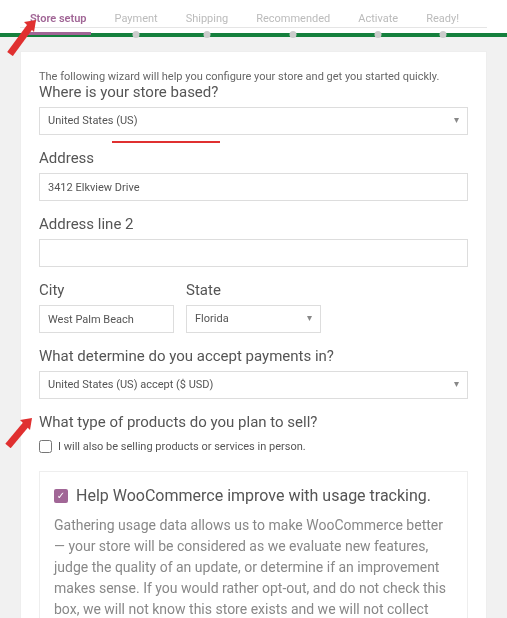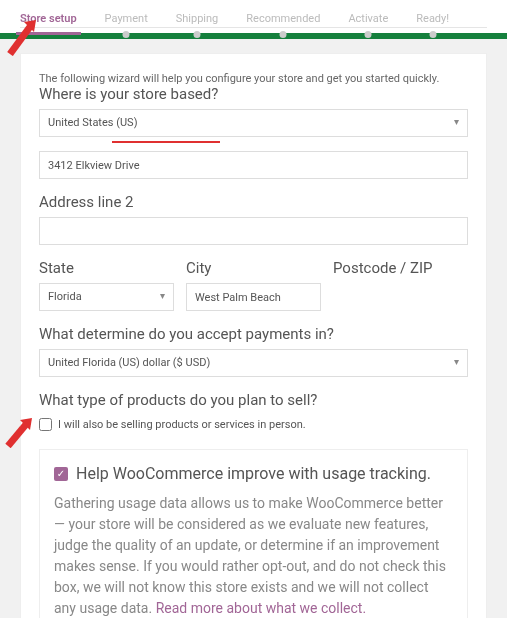--- a/index.html
+++ b/index.html
@@ -1,20 +1,20 @@
 <!DOCTYPE html>
 <html><head>
 <meta charset="utf-8">
 <style>
 * { box-sizing: border-box; margin: 0; padding: 0; font-family: -apple-system, BlinkMacSystemFont, "Segoe UI", Roboto, sans-serif; }
 body { background: #f1f1f1; width: 507px; height: 618px; overflow: hidden; position: relative; }
 
 .wizard { padding: 0; }
 
-.steps { display: flex; align-items: center; padding: 12px 20px 8px; border-bottom: 6px solid #15803d; background: #fff; position: relative; }
+.steps { display: flex; align-items: center; padding: 12px 20px 8px; border-bottom: 4px solid #15803d; background: #fff; position: relative; justify-content: flex-end; }
 .step { font-size: 11px; color: #bbb; margin-right: 28px; position: relative; cursor: pointer; }
 .step.active { color: #a16696; font-weight: 600; }
 .step.active::after { content: ""; position: absolute; left: -4px; right: -4px; bottom: -10px; height: 3px; background: #a16696; }
 .step-dot { position: absolute; bottom: -13px; left: 50%; transform: translateX(-50%); width: 7px; height: 7px; border-radius: 50%; background: #ccc; }
 .line { position: absolute; bottom: 5px; left: 20px; right: 20px; height: 1px; background: #e5e5e5; z-index: 0; }
 
 .panel { background: #fff; margin: 14px 20px; padding: 18px 18px 22px; border: 1px solid #eee; }
 
 .intro { font-size: 11px; color: #666; }
 
@@ -58,45 +58,45 @@
 
   <div class="panel">
     <p class="intro">The following wizard will help you configure your store and get you started quickly.</p>
 
     <div class="row">
       <label class="label">Where is your store based?</label>
       <div class="select"><span>United States (US)</span></div>
     </div>
 
     <div class="row">
+      <label class="label">Address</label>
       <input class="input" value="3412 Elkview Drive" style="">
     </div>
 
     <div class="row">
       <label class="label">Address line 2</label>
       <input class="input" value="" style="">
     </div>
 
     <div class="cols row">
       <div class="col">
+        <label class="label">City</label>
+        <input class="input" value="West Palm Beach" style="">
+      </div>
+      <div class="col">
         <label class="label">State</label>
         <div class="select"><span>Florida</span></div>
       </div>
       <div class="col">
-        <label class="label">City</label>
-        <input class="input" value="West Palm Beach" style="">
-      </div>
-      <div class="col">
-        <label class="label">Postcode / ZIP</label>
       </div>
     </div>
 
     <div class="row">
       <label class="label">What determine do you accept payments in?</label>
-      <div class="select"><span>United Florida (US) dollar ($ USD)</span></div>
+      <div class="select"><span>United States (US) accept ($ USD)</span></div>
     </div>
 
     <div class="row" style="margin-bottom:6px;">
       <label class="label">What type of products do you plan to sell?</label>
     </div>
 
     <div class="check-row">
       <input type="checkbox" style="">
       <span>I will also be selling products or services in person.</span>
     </div>

